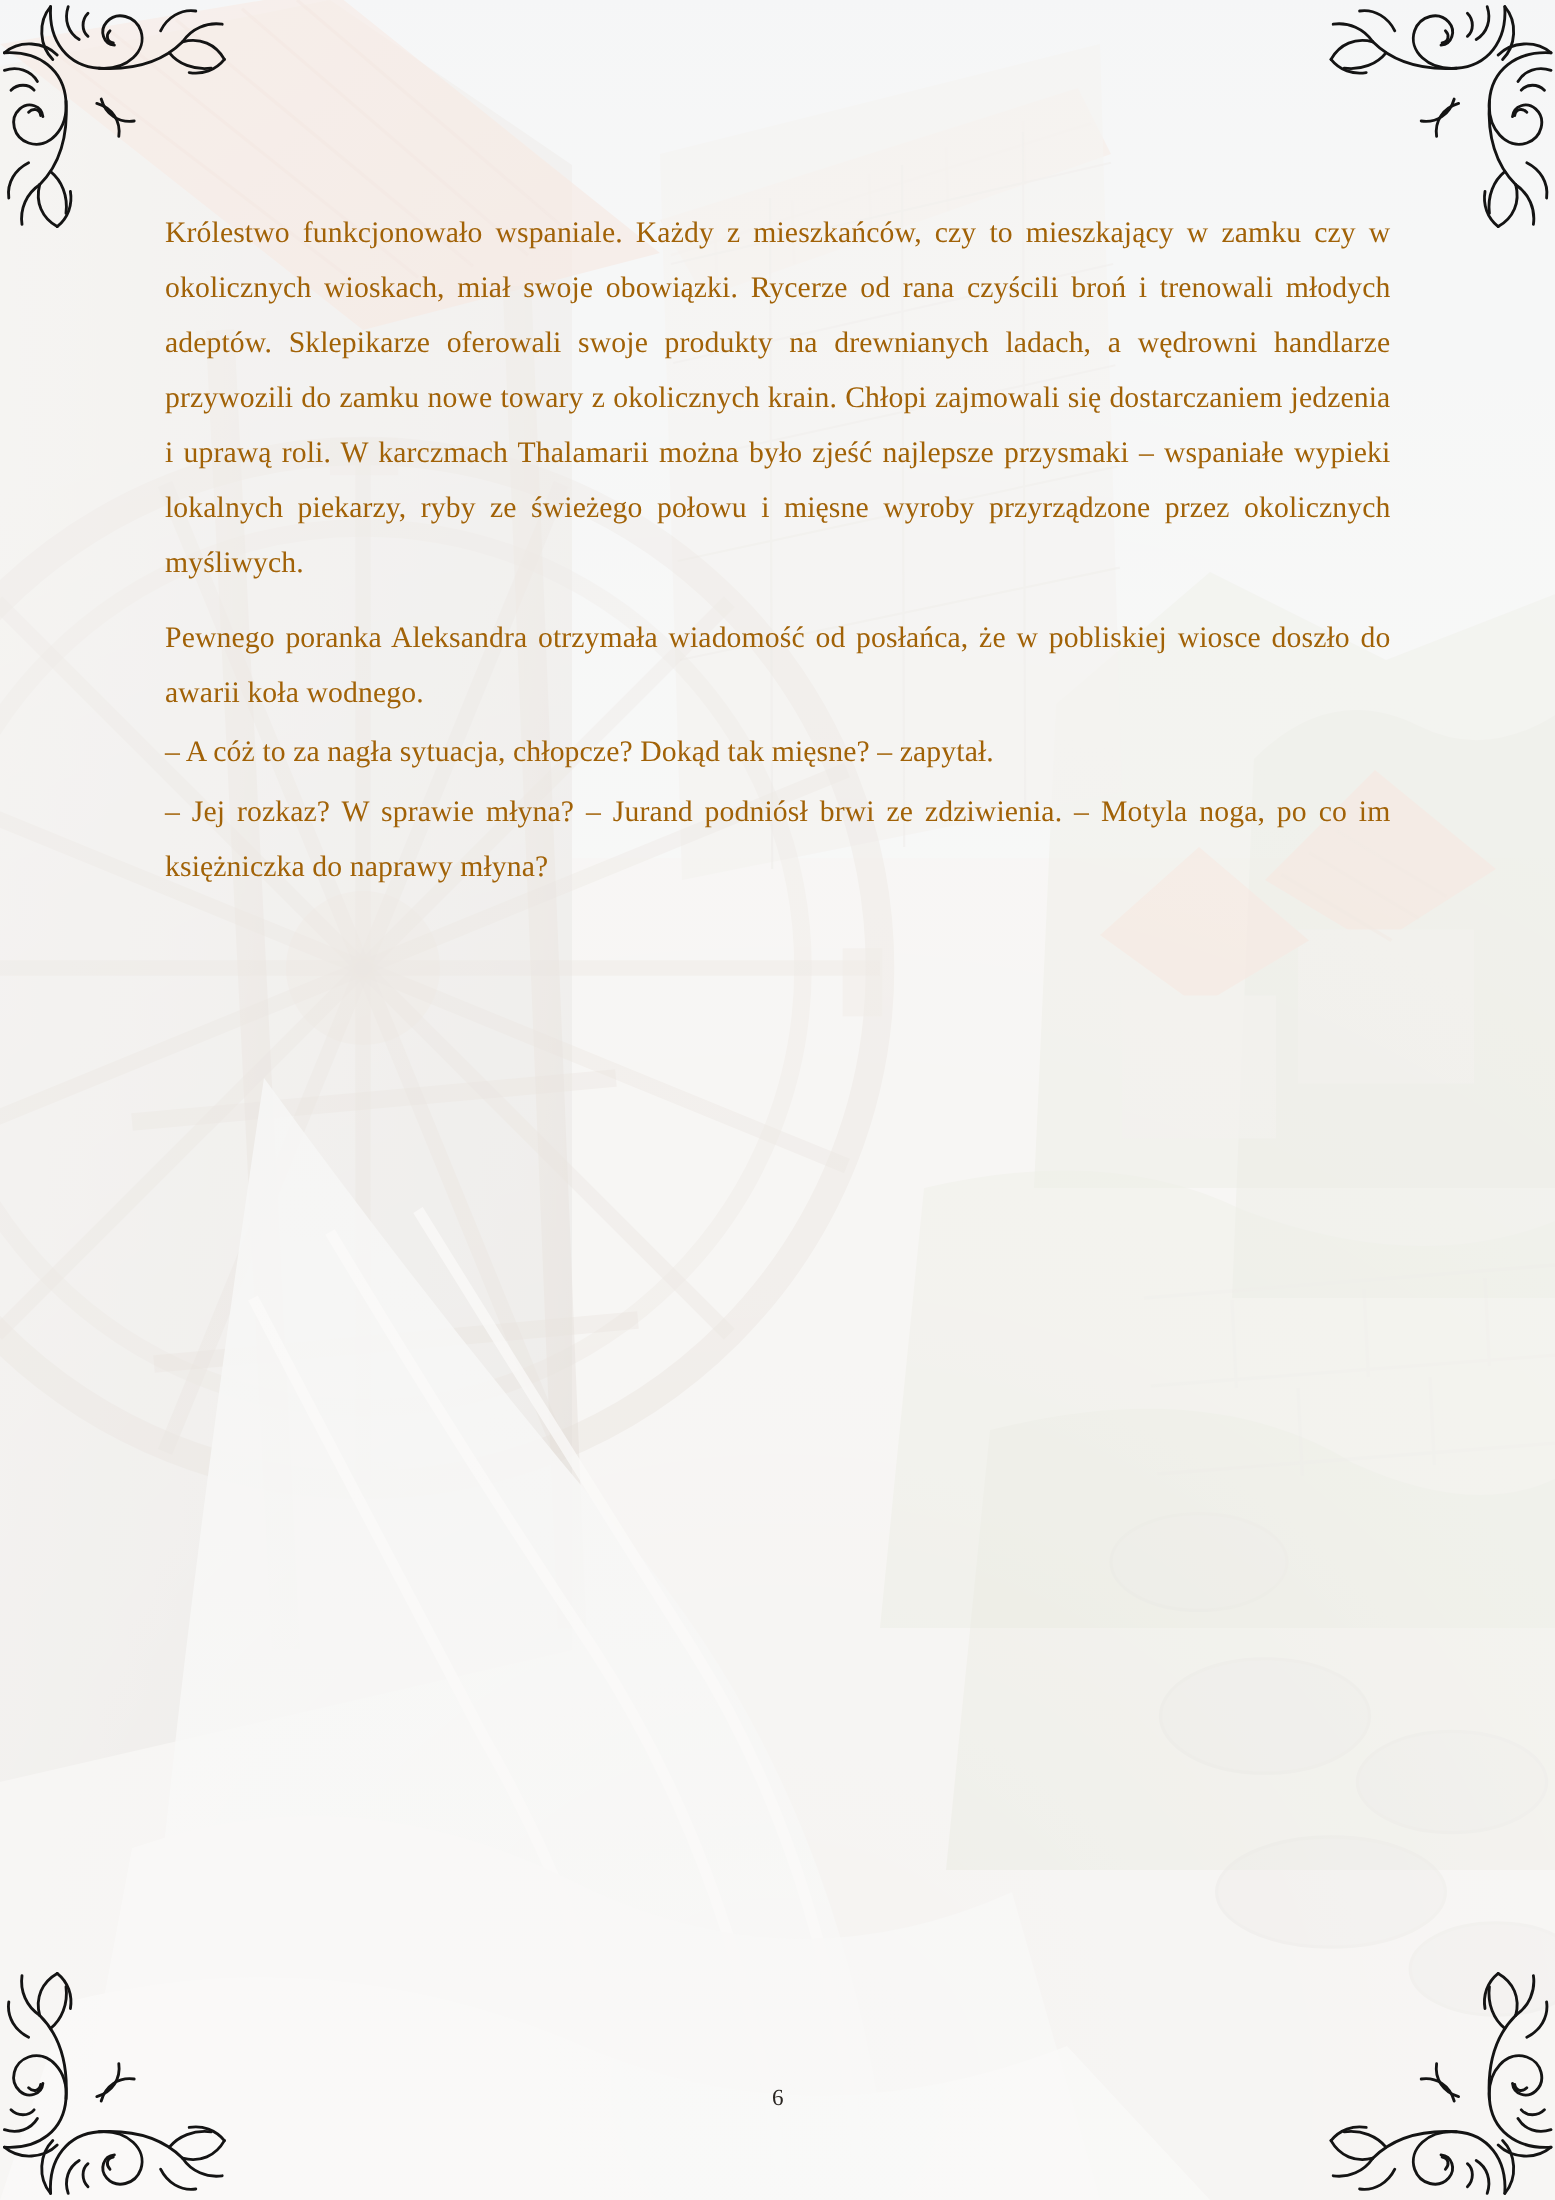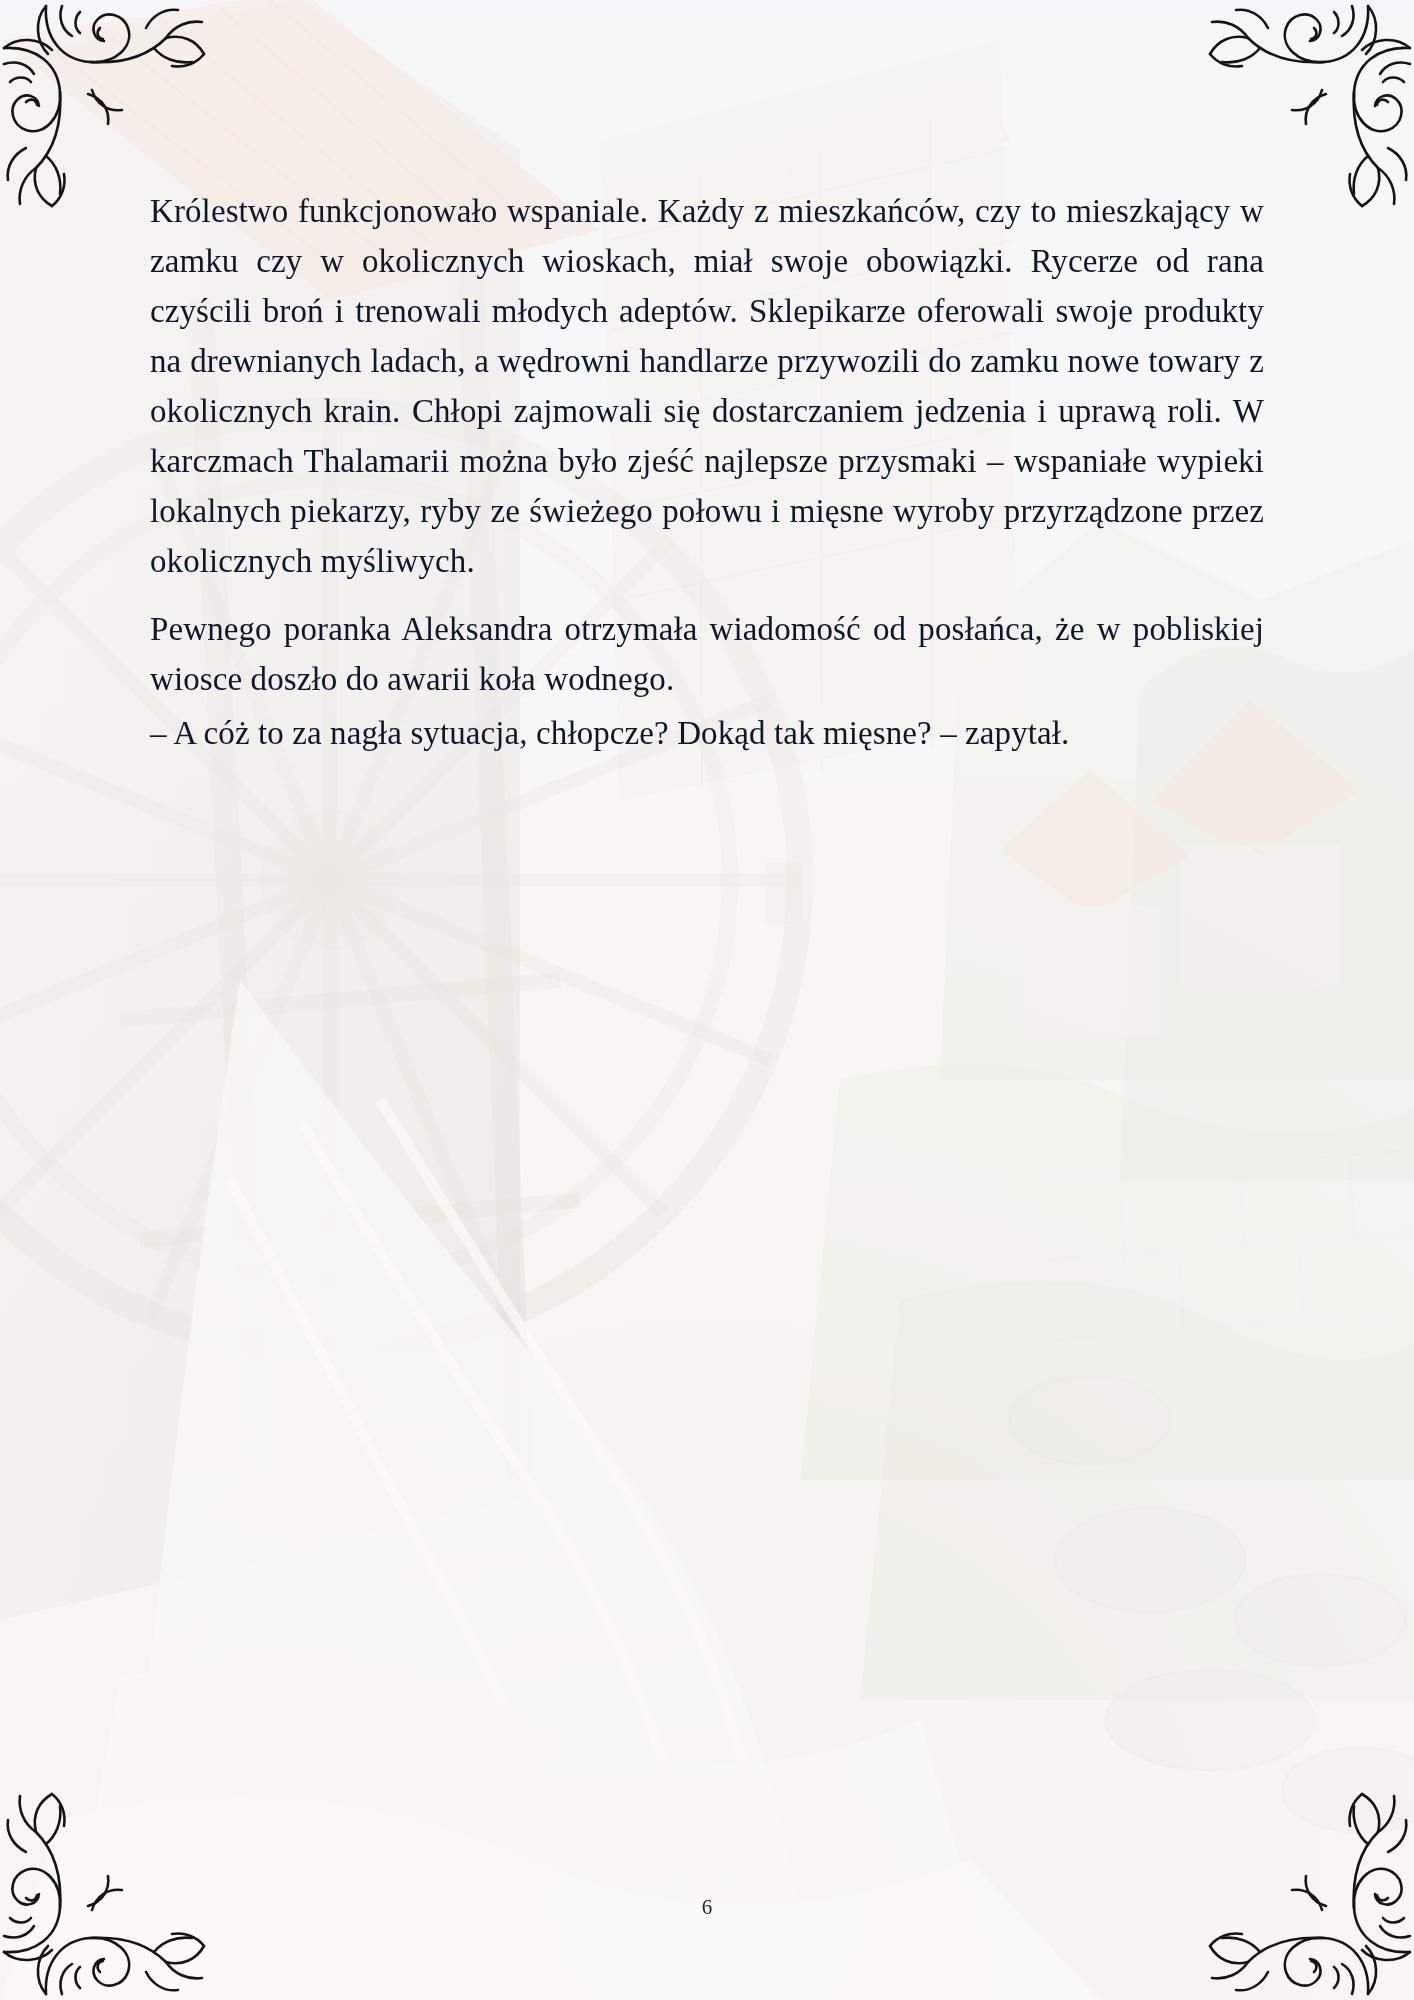--- a/index.html
+++ b/index.html
@@ -58,23 +58,23 @@
   
   .content {
     position: absolute;
     z-index: 5;
     left: 150px;
     right: 150px;
     top: 186px;
   }
   p.body-par {
     margin: 0 0 14px 0;
-    font-size: 33px;
+    font-size: 27px;
     line-height: 50px;
-    color: #0f172a;
+    color: #a16207;
     text-align: justify;
     text-justify: inter-word;
     letter-spacing: 0.1px;
     text-rendering: optimizeLegibility;
   }
   p.body-par.gap-before { margin-top: 18px; }
   p.body-par.tight { margin-bottom: 4px; }
 
   
   .folio {
@@ -365,17 +365,18 @@
         <path d="M92 96 C106 100 114 112 112 126"></path>
         <path d="M96 92 C100 106 112 114 126 112"></path>
       </g>
     </svg>
   </div>
 
   <div class="content">
     <p class="body-par">Królestwo funkcjonowało wspaniale. Każdy z mieszkańców, czy to mieszkający w zamku czy w okolicznych wioskach, miał swoje obowiązki. Rycerze od rana czyścili broń i trenowali młodych adeptów. Sklepikarze oferowali swoje produkty na drewnianych ladach, a wędrowni handlarze przywozili do zamku nowe towary z okolicznych krain. Chłopi zajmowali się dostarczaniem jedzenia i uprawą roli. W karczmach Thalamarii można było zjeść najlepsze przysmaki – wspaniałe wypieki lokalnych piekarzy, ryby ze świeżego połowu i mięsne wyroby przyrządzone przez okolicznych myśliwych.</p>
     <p class="body-par gap-before tight">Pewnego poranka Aleksandra otrzymała wiadomość od posłańca, że w pobliskiej wiosce doszło do awarii koła wodnego.</p>
     <p class="body-par tight">– A cóż to za nagła sytuacja, chłopcze? Dokąd tak mięsne? – zapytał.</p>
+    <p class="body-par tight">– Jej rozkaz? W sprawie młyna? – Jurand podniósł brwi ze zdziwienia. – Motyla noga, po co im księżniczka do naprawy młyna?</p>
   </div>
 
   <div class="folio">6</div>
 
 </div>
 
 </body></html>

